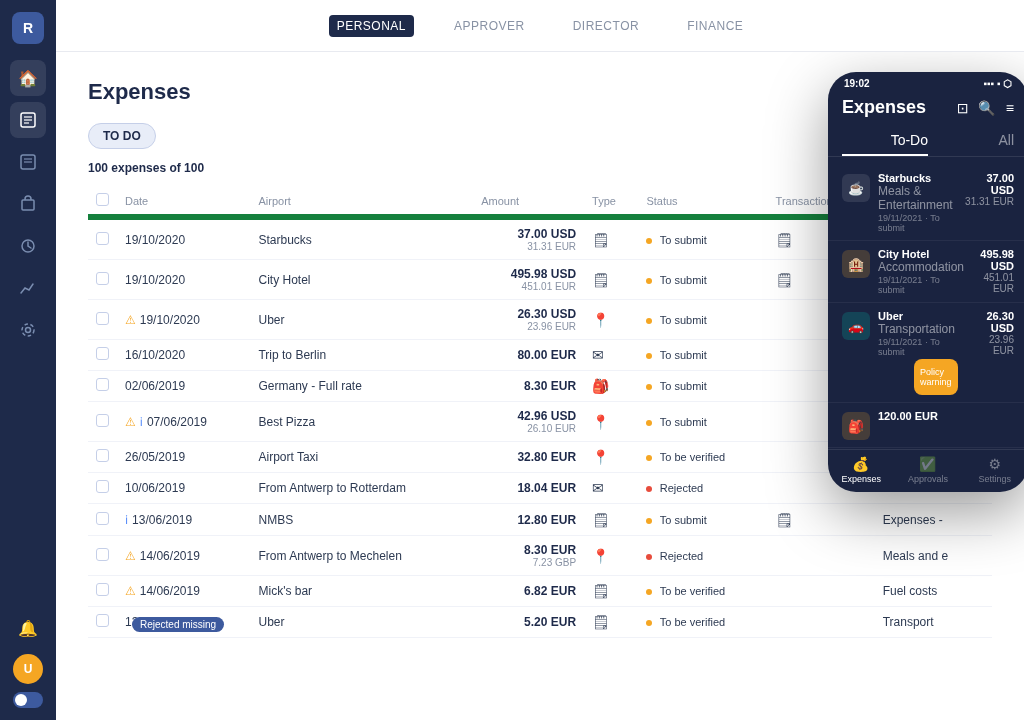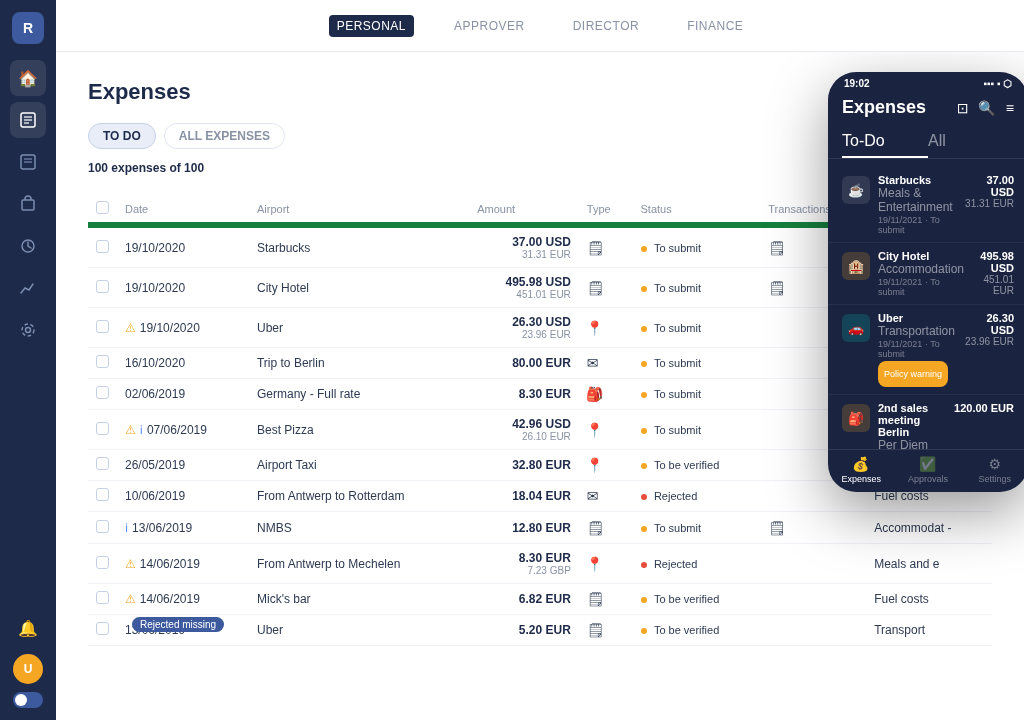--- a/index.html
+++ b/index.html
@@ -150,21 +150,21 @@
     }
     .filter-tab.active {
       background: #e8edf8;
       color: #1e2a4a;
       border-color: #c5cfe8;
     }
 
     .count-text {
       font-size: 12px;
       color: #8892a4;
-      margin-bottom: 20px;
+      margin-bottom: 12px;
     }
     .count-text span {
       font-weight: 600;
       color: #1e2a4a;
     }
 
     
     .expense-table {
       width: 100%;
       border-collapse: collapse;
@@ -258,23 +258,23 @@
     .phone-header-icons {
       display: flex; gap: 10px;
       color: white; font-size: 14px;
     }
     .phone-tabs {
       display: flex;
       border-bottom: 1px solid rgba(255,255,255,0.1);
       padding: 0 14px;
     }
     .phone-tab {
-      flex: 1; text-align: left;
+      flex: 1; text-align: right;
       padding: 6px 0;
-      font-size: 16px;
+      font-size: 14px;
       font-weight: 500;
       color: rgba(255,255,255,0.5);
     }
     .phone-tab.active {
       color: white;
       border-bottom: 2px solid white;
     }
     .phone-list {
       flex: 1;
       overflow: hidden;
@@ -306,20 +306,21 @@
     .phone-item-usd { color: white; font-size: 11px; font-weight: 600; }
     .phone-item-eur { color: rgba(255,255,255,0.5); font-size: 10px; }
     .policy-badge {
       display: inline-block;
       background: #f5a623;
       color: white;
       font-size: 9px;
       padding: 8px 6px;
       border-radius: 8px;
       margin-top: 2px;
+      margin-left: 36px;
     }
     .phone-bottom-nav {
       display: flex;
       border-top: 1px solid rgba(255,255,255,0.1);
       padding: 6px 0 8px;
     }
     .phone-nav-item {
       flex: 1;
       display: flex;
       flex-direction: column;
@@ -395,21 +396,20 @@
     <div class="page-header">
       <h1 class="page-title">Expenses</h1>
       <button class="add-expense-btn">
         <span>+ Add expense</span>
         <span class="chevron">▾</span>
       </button>
     </div>
 
     <div class="tab-row">
       <div class="filter-tab active">TO DO</div>
-      <div class="filter-tab">ALL EXPENSES</div>
     </div>
 
     <div class="count-text">
       <span>100 expenses of 100</span>
     </div>
 
     <table class="expense-table">
       <thead>
         <tr>
           <th class="checkbox-cell"><div class="cb"></div></th>
@@ -574,21 +574,21 @@
     <td>
       <div class="amount-main">12.80 EUR</div>
 
     </td>
     <td class="icon-cell">🗒</td>
     <td>
       <span class="status-dot yellow"></span>
       <span class="status-text">To submit</span>
     </td>
     <td class="icon-cell">🗒</td>
-    <td>Accommodat -</td>
+    <td>Expenses -</td>
   </tr>
           <tr>
     <td class="checkbox-cell"><div class="cb"></div></td>
     <td>
               <div style="display:flex;align-items:center;gap:4px;">
                 <span class="warn-icon">⚠</span>
                 <span>14/06/2019</span>
               </div>
             </td>
     <td>From Antwerp to Mechelen</td>
@@ -703,25 +703,20 @@
               <div class="policy-badge">Policy warning</div>
             </div>
             <div class="phone-item-amount">
               <div class="phone-item-usd">26.30 USD</div>
               <div class="phone-item-eur">23.96 EUR</div>
             </div>
           </div>
 
           <div class="phone-item">
             <div class="phone-item-icon orange">🎒</div>
-            <div class="phone-item-info">
-              <div class="phone-item-name">2nd sales meeting Berlin</div>
-              <div class="phone-item-cat">Per Diem</div>
-              <div class="phone-item-date">05/10/2021 · Submitted</div>
-            </div>
             <div class="phone-item-amount">
               <div class="phone-item-usd">120.00 EUR</div>
             </div>
           </div>
 
         </div>
         <div class="phone-bottom-nav">
           <div class="phone-nav-item active">
             <span class="phone-nav-icon">💰</span>
             <span>Expenses</span>

